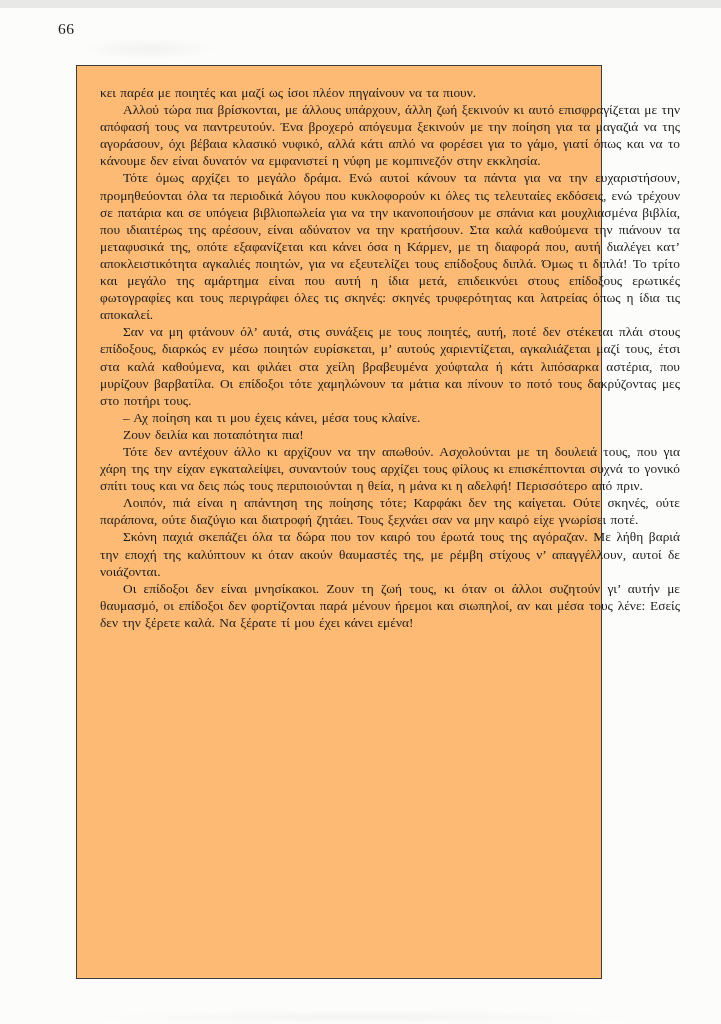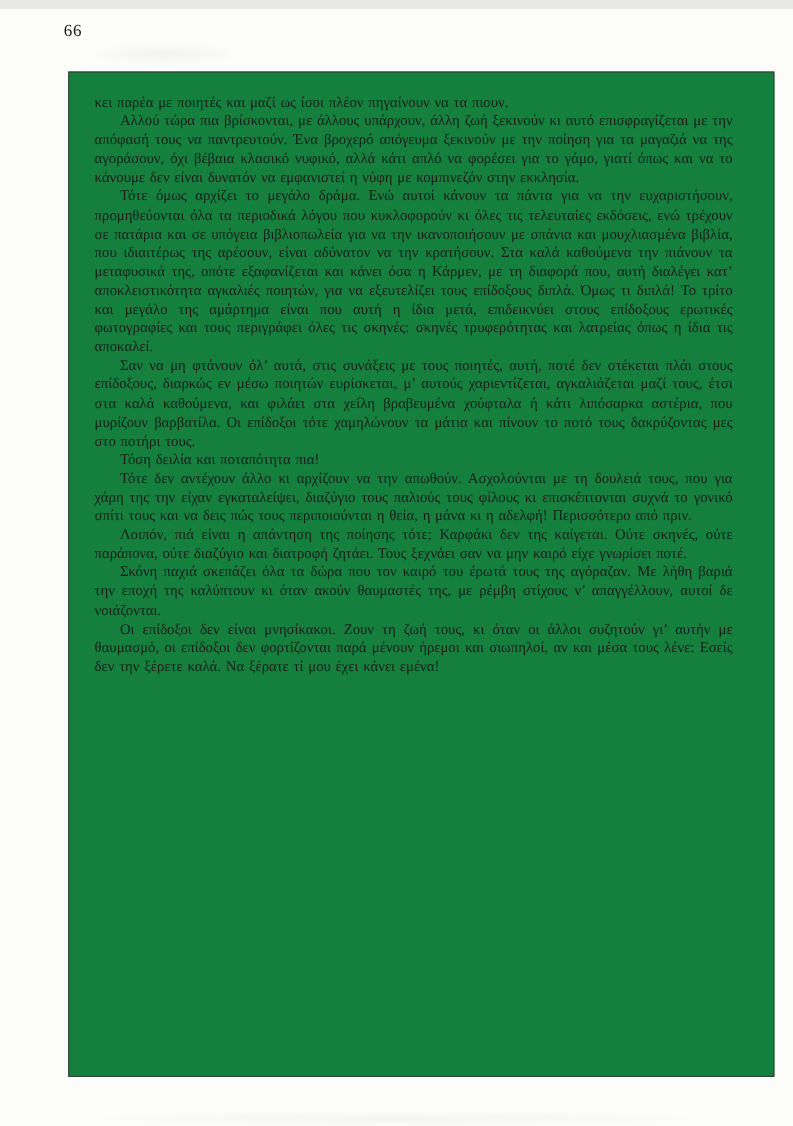--- a/index.html
+++ b/index.html
@@ -36,27 +36,27 @@
   }
   .page-number {
     position: absolute;
     left: 58px;
     top: 12px;
     font-size: 15.5px;
     letter-spacing: 0.5px;
   }
   .text-frame {
     position: absolute;
-    left: 62px;
+    left: 76px;
     top: 57px;
-    width: 642px;
+    width: 526px;
     height: 914px;
     border: 1px solid #3c3c3c;
     box-sizing: border-box;
-    background: #15803d;
+    background: #fdba74;
   }
   .text-content {
     position: absolute;
     left: 23px;
     top: 18px;
     width: 580px;
   }
   .text-content p {
     margin: 0;
     font-size: 13.4px;
@@ -73,20 +73,21 @@
 
 <div class="page">
   <div class="page-number">66</div>
 
   <div class="text-frame">
     <div class="text-content">
       <p>κει παρέα με ποιητές και μαζί ως ίσοι πλέον πηγαίνουν να τα πιουν.</p>
       <p class="indent">Αλλού τώρα πια βρίσκονται, με άλλους υπάρχουν, άλλη ζωή ξεκινούν κι αυτό επισφραγίζεται με την απόφασή τους να παντρευτούν. Ένα βροχερό απόγευμα ξεκινούν με την ποίηση για τα μαγαζιά να της αγοράσουν, όχι βέβαια κλασικό νυφικό, αλλά κάτι απλό να φορέσει για το γάμο, γιατί όπως και να το κάνουμε δεν είναι δυνατόν να εμφανιστεί η νύφη με κομπινεζόν στην εκκλησία.</p>
       <p class="indent">Τότε όμως αρχίζει το μεγάλο δράμα. Ενώ αυτοί κάνουν τα πάντα για να την ευχαριστήσουν, προμηθεύονται όλα τα περιοδικά λόγου που κυκλοφορούν κι όλες τις τελευταίες εκδόσεις, ενώ τρέχουν σε πατάρια και σε υπόγεια βιβλιοπωλεία για να την ικανοποιήσουν με σπάνια και μουχλιασμένα βιβλία, που ιδιαιτέρως της αρέσουν, είναι αδύνατον να την κρατήσουν. Στα καλά καθούμενα την πιάνουν τα μεταφυσικά της, οπότε εξαφανίζεται και κάνει όσα η Κάρμεν, με τη διαφορά που, αυτή διαλέγει κατ’ αποκλειστικότητα αγκαλιές ποιητών, για να εξευτελίζει τους επίδοξους διπλά. Όμως τι διπλά! Το τρίτο και μεγάλο της αμάρτημα είναι που αυτή η ίδια μετά, επιδεικνύει στους επίδοξους ερωτικές φωτογραφίες και τους περιγράφει όλες τις σκηνές: σκηνές τρυφερότητας και λατρείας όπως η ίδια τις αποκαλεί.</p>
       <p class="indent">Σαν να μη φτάνουν όλ’ αυτά, στις συνάξεις με τους ποιητές, αυτή, ποτέ δεν στέκεται πλάι στους επίδοξους, διαρκώς εν μέσω ποιητών ευρίσκεται, μ’ αυτούς χαριεντίζεται, αγκαλιάζεται μαζί τους, έτσι στα καλά καθούμενα, και φιλάει στα χείλη βραβευμένα χούφταλα ή κάτι λιπόσαρκα αστέρια, που μυρίζουν βαρβατίλα. Οι επίδοξοι τότε χαμηλώνουν τα μάτια και πίνουν το ποτό τους δακρύζοντας μες στο ποτήρι τους.</p>
-      <p class="indent">Τόση δειλία και ποταπότητα πια!</p>
-      <p class="indent">Τότε δεν αντέχουν άλλο κι αρχίζουν να την απωθούν. Ασχολούνται με τη δουλειά τους, που για χάρη της την είχαν εγκαταλείψει, διαζύγιο τους παλιούς τους φίλους κι επισκέπτονται συχνά το γονικό σπίτι τους και να δεις πώς τους περιποιούνται η θεία, η μάνα κι η αδελφή! Περισσότερο από πριν.</p>
+      <p class="indent">– Αχ ποίηση και τι μου έχεις κάνει, μέσα τους κλαίνε.</p>
+      <p class="indent">Ζουν δειλία και ποταπότητα πια!</p>
+      <p class="indent">Τότε δεν αντέχουν άλλο κι αρχίζουν να την απωθούν. Ασχολούνται με τη δουλειά τους, που για χάρη της την είχαν εγκαταλείψει, συναντούν τους αρχίζει τους φίλους κι επισκέπτονται συχνά το γονικό σπίτι τους και να δεις πώς τους περιποιούνται η θεία, η μάνα κι η αδελφή! Περισσότερο από πριν.</p>
       <p class="indent">Λοιπόν, πιά είναι η απάντηση της ποίησης τότε; Καρφάκι δεν της καίγεται. Ούτε σκηνές, ούτε παράπονα, ούτε διαζύγιο και διατροφή ζητάει. Τους ξεχνάει σαν να μην καιρό είχε γνωρίσει ποτέ.</p>
       <p class="indent">Σκόνη παχιά σκεπάζει όλα τα δώρα που τον καιρό του έρωτά τους της αγόραζαν. Με λήθη βαριά την εποχή της καλύπτουν κι όταν ακούν θαυμαστές της, με ρέμβη στίχους ν’ απαγγέλλουν, αυτοί δε νοιάζονται.</p>
       <p class="indent">Οι επίδοξοι δεν είναι μνησίκακοι. Ζουν τη ζωή τους, κι όταν οι άλλοι συζητούν γι’ αυτήν με θαυμασμό, οι επίδοξοι δεν φορτίζονται παρά μένουν ήρεμοι και σιωπηλοί, αν και μέσα τους λένε: Εσείς δεν την ξέρετε καλά. Να ξέρατε τί μου έχει κάνει εμένα!</p>
     </div>
   </div>
 </div>
 
 </body></html>

